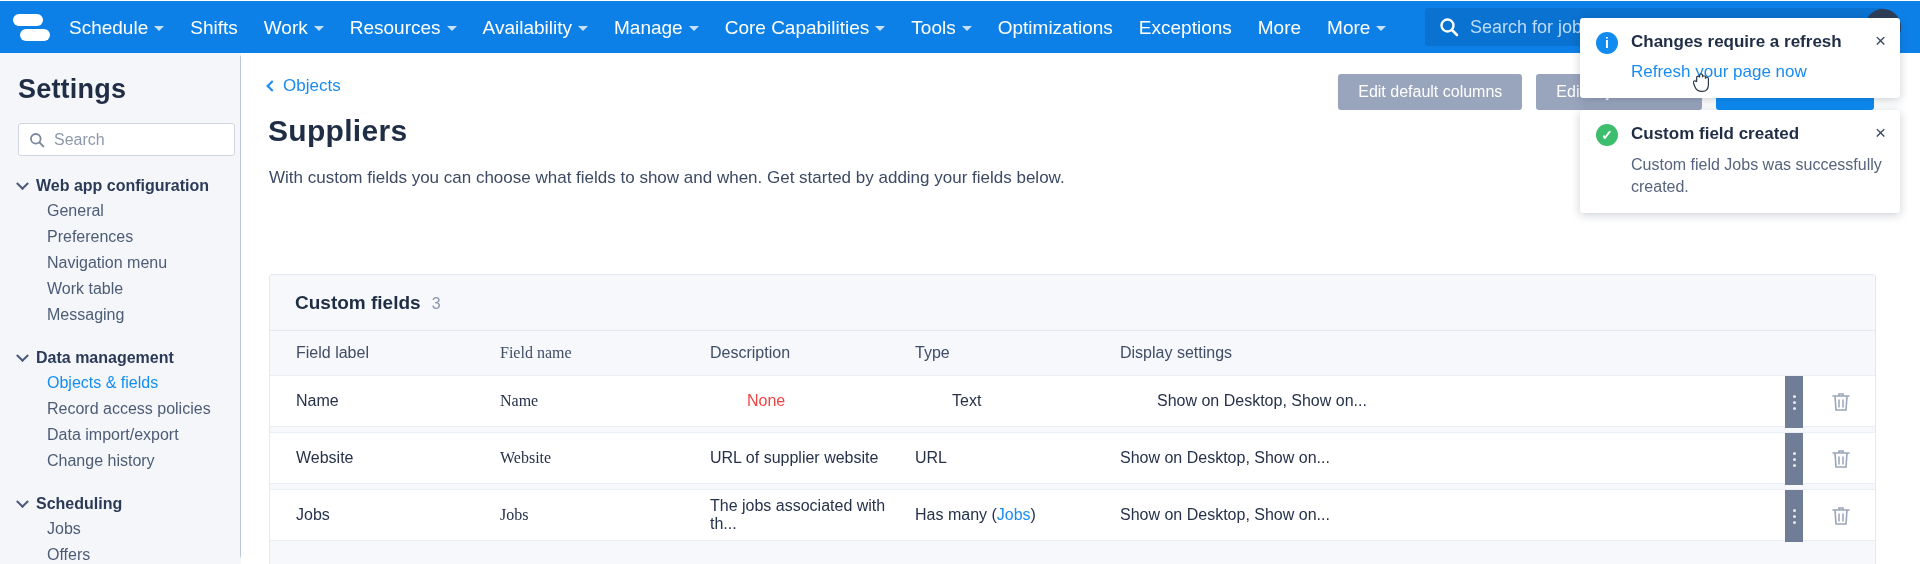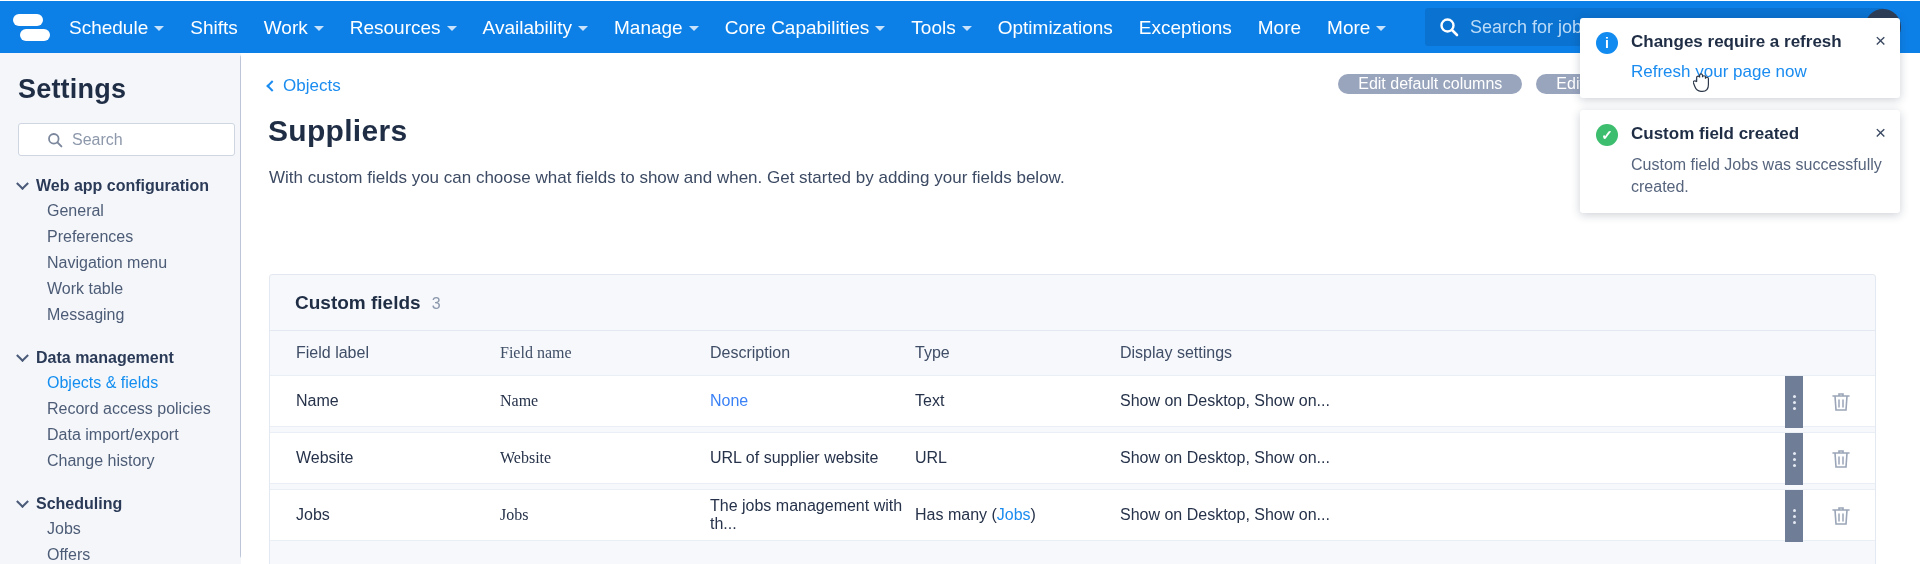--- a/index.html
+++ b/index.html
@@ -64,21 +64,21 @@
     overflow: hidden;
   }
   #sidebar-title {
     font-size: 27px; font-weight: bold; color: #1f2d45;
     padding: 22px 0 0 18px; letter-spacing: .2px;
   }
   #side-search {
     margin: 18px 18px 0 18px;
     height: 33px; background: #fff;
     border: 1px solid #cfd6e2; border-radius: 3px;
-    display: flex; align-items: center; gap: 9px; padding: 0 28px;
+    display: flex; align-items: center; gap: 9px; padding: 0 10px;
   }
   #side-search .ph { color: #8d98ab; font-size: 16px; }
   .sgroup { margin-top: 18px; }
   .sgroup-head {
     display: flex; align-items: center; gap: 9px;
     padding: 3px 0 3px 18px;
     font-size: 16px; font-weight: bold; color: #2a3a57;
     cursor: pointer;
   }
   .chev {
@@ -122,23 +122,23 @@
   }
   #page-desc {
     margin: 20px 0 0 28px;
     font-size: 17px; color: #3c4a63;
   }
   #header-actions {
     position: absolute; top: 22px; right: 32px;
     display: flex; gap: 14px; align-items: center;
   }
   .btn {
-    height: 20px; padding: 0 20px;
+    height: 36px; padding: 0 20px;
     display: flex; align-items: center; justify-content: center;
-    font-size: 16px; border-radius: 13px; cursor: pointer;
+    font-size: 16px; border-radius: 3px; cursor: pointer;
     border: none; white-space: nowrap;
   }
   .btn.secondary { background: #99a5bd; color: #ffffff; }
   .btn.primary   { background: #0d8bf2; color: #ffffff; }
 
   
   #card {
     position: absolute; top: 222px; left: 28px;
     width: 1607px; height: 337px;
     background: #f6f8fb;
@@ -167,21 +167,21 @@
 
   .trow {
     display: flex; align-items: center;
     background: #ffffff;
     border-top: 1px solid #eaeef5;
     border-bottom: 1px solid #eaeef5;
     height: 52px; margin-bottom: 5px;
     position: relative;
     font-size: 16px; color: #26324a;
   }
-  .trow .muted { color: #3b82f6; }
+  .trow .muted { color: #ef4444; margin-left: 37px; }
   .trow .lnk { color: #1a8cf0; }
   .drag {
     position: absolute; right: 72px; top: 0;
     width: 18px; height: 52px;
     background: #6f7d97;
     display: flex; flex-direction: column;
     align-items: center; justify-content: center; gap: 3px;
     cursor: grab;
   }
   .drag i { width: 3px; height: 3px; border-radius: 50%; background: #e5eaf3; display:block;}
@@ -374,21 +374,21 @@
             <i></i>
           </div>
           <svg class="trash" viewBox="0 0 24 24">
             <path d="M4 6h16M10 6V4h4v2M6 6l1 14h10l1-14" fill="none" stroke="#9aa5b8" stroke-width="1.6" stroke-linecap="round"></path>
             <path d="M10 10v7M14 10v7" stroke="#9aa5b8" stroke-width="1.5" stroke-linecap="round"></path>
           </svg>
         </div>
         <div class="trow">
           <div class="c0">Jobs</div>
           <div class="c1">Jobs</div>
-          <div class="c2">The jobs management with th...</div>
+          <div class="c2">The jobs associated with th...</div>
           <div class="c3"><span>Has many (</span><span class="lnk">Jobs</span><span>)</span></div>
           <div class="c4">Show on Desktop, Show on...</div>
           <div class="drag">
             <i></i>
             <i></i>
             <i></i>
           </div>
           <svg class="trash" viewBox="0 0 24 24">
             <path d="M4 6h16M10 6V4h4v2M6 6l1 14h10l1-14" fill="none" stroke="#9aa5b8" stroke-width="1.6" stroke-linecap="round"></path>
             <path d="M10 10v7M14 10v7" stroke="#9aa5b8" stroke-width="1.5" stroke-linecap="round"></path>

